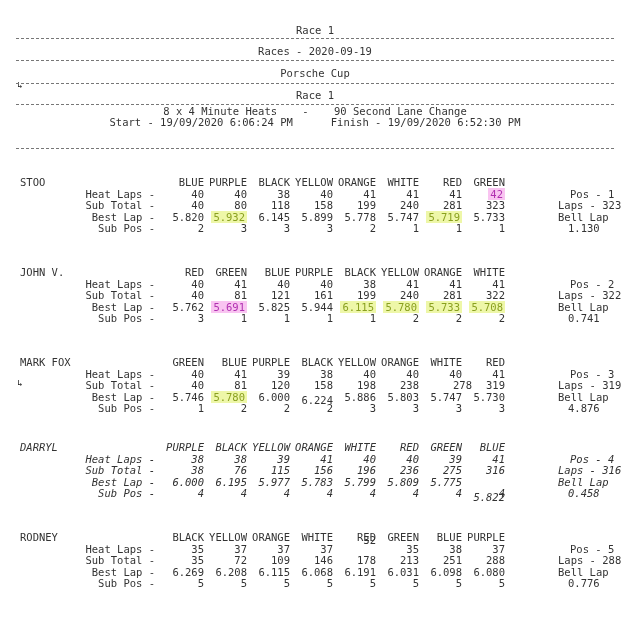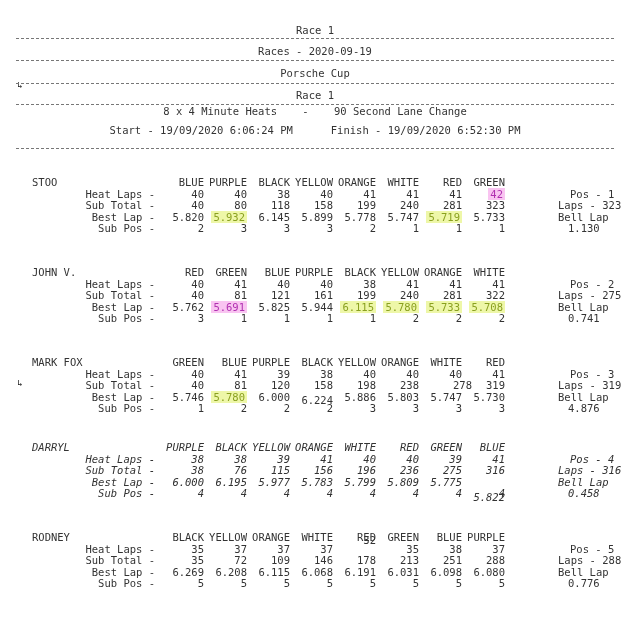--- a/index.html
+++ b/index.html
@@ -2,21 +2,21 @@
 <html><head>
 <meta charset="utf-8">
 <style>
   html, body { margin:0; padding:0; background:#ffffff; }
   body { width:640px; height:623px; position:relative; overflow:hidden;
          font-family:"DejaVu Sans Mono","Liberation Mono",monospace; color:#333; }
   .hdr { position:absolute; left:16px; width:598px; text-align:center; font-size:10.5px; color:#333; }
   .dash { position:absolute; left:16px; width:598px; border-top:1px dashed #777; height:0; }
   .cursor { position:absolute; left:17px; font-size:9px; color:#222; }
   .driver { position:absolute; left:0; width:640px; height:80px; font-size:10.5px; line-height:11.5px; }
-  .dname { position:absolute; left:32px; top:0; }
+  .dname { position:absolute; left:20px; top:0; }
   .rlabel { position:absolute; left:60px; width:95px; text-align:right; white-space:pre; }
   .cell { position:absolute; width:44px; text-align:right; white-space:pre; }
   .lane { position:absolute; width:50px; text-align:right; }
   .hl-y { background:#eef7a8; color:#8aa020; padding:0 2px; }
   .hl-p { background:#f9c4f1; color:#b030b0; padding:0 2px; }
   .side { position:absolute; left:558px; white-space:pre; }
 </style>
 </head>
 <body>
 
@@ -24,21 +24,21 @@
   <div class="hdr" style="top:24px">Race 1</div>
   <div class="dash" style="top:38px"></div>
   <div class="hdr" style="top:45px">Races - 2020-09-19</div>
   <div class="dash" style="top:60px"></div>
   <div class="hdr" style="top:67px">Porsche Cup</div>
   <div class="cursor" style="top:80px">↳</div>
   <div class="dash" style="top:83px"></div>
   <div class="hdr" style="top:89px">Race 1</div>
   <div class="dash" style="top:104px"></div>
   <div class="hdr" style="top:105px; white-space:pre">8 x 4 Minute Heats    -    90 Second Lane Change</div>
-  <div class="hdr" style="top:124px; white-space:pre">Start - 19/09/2020 6:06:24 PM      Finish - 19/09/2020 6:52:30 PM</div>
+  <div class="hdr" style="top:116px; white-space:pre">Start - 19/09/2020 6:06:24 PM      Finish - 19/09/2020 6:52:30 PM</div>
   <div class="dash" style="top:148px"></div>
   <div class="cursor" style="top:378px">↳</div>
 </div>
 
 <div id="drivers">
     <div class="driver" style="top: 177px;">
       <div class="dname">STOO</div>
       <div class="lane" style="top:0;left:154px">BLUE</div>
       <div class="lane" style="top:0;left:197px">PURPLE</div>
       <div class="lane" style="top:0;left:240px">BLACK</div>
@@ -128,21 +128,21 @@
       <div class="rlabel" style="top:46px">Sub Pos -</div>
       <div class="cell" style="top:46px;left:160px"><span class="">3</span></div>
       <div class="cell" style="top:46px;left:203px"><span class="">1</span></div>
       <div class="cell" style="top:46px;left:246px"><span class="">1</span></div>
       <div class="cell" style="top:46px;left:289px"><span class="">1</span></div>
       <div class="cell" style="top:46px;left:332px"><span class="">1</span></div>
       <div class="cell" style="top:46px;left:375px"><span class="">2</span></div>
       <div class="cell" style="top:46px;left:418px"><span class="">2</span></div>
       <div class="cell" style="top:46px;left:461px"><span class="">2</span></div>
       <div class="side" style="top:11.5px;left:570px">Pos - 2</div>
-      <div class="side" style="top:23px;left:558px">Laps - 275</div>
+      <div class="side" style="top:23px;left:558px">Laps - 322</div>
       <div class="side" style="top:34.5px;left:558px">Bell Lap</div>
       <div class="side" style="top:46px;left:568px">0.741</div>
     </div>
     <div class="driver" style="top: 357px;">
       <div class="dname">MARK FOX</div>
       <div class="lane" style="top:0;left:154px">GREEN</div>
       <div class="lane" style="top:0;left:197px">BLUE</div>
       <div class="lane" style="top:0;left:240px">PURPLE</div>
       <div class="lane" style="top:0;left:283px">BLACK</div>
       <div class="lane" style="top:0;left:326px">YELLOW</div>

